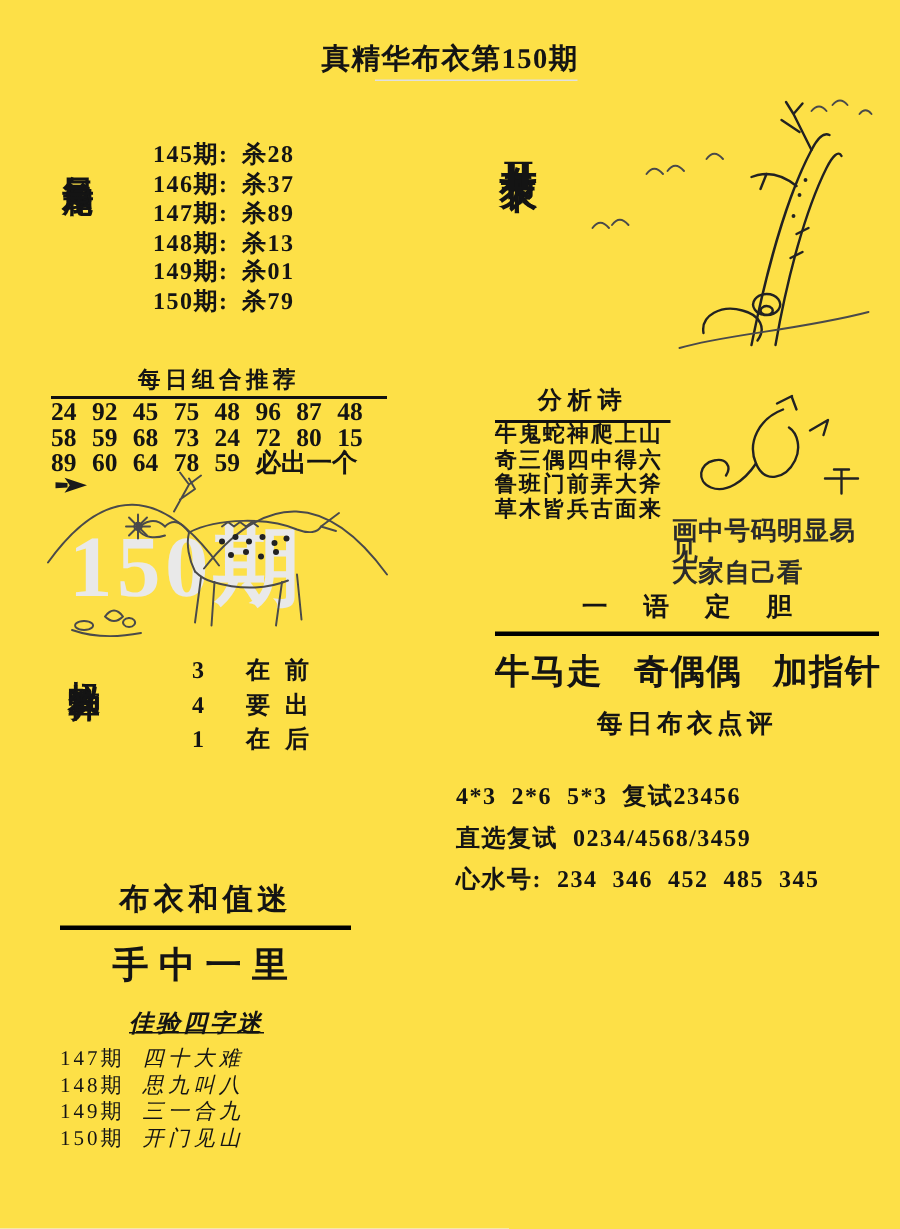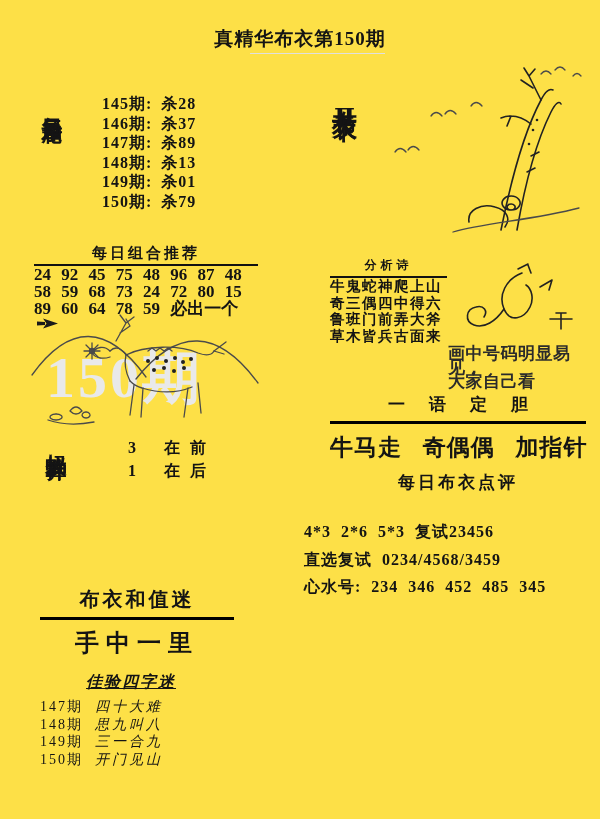--- a/index.html
+++ b/index.html
@@ -55,21 +55,21 @@
 
   
   .brand {
     position:absolute; left:328px; top:91px;
     writing-mode:vertical-rl; text-orientation:upright;
     font-size:25px; font-weight:bold; letter-spacing:3px;
   }
   .tree-art { position:absolute; left:383px; top:60px; width:207px; height:177px; }
 
   .poem { position:absolute; left:330px; top:257px; width:117px; }
-  .poem-title { text-align:center; font-size:12px; font-weight:bold; letter-spacing:4px; border-bottom:2px solid #111; padding-bottom:2px; }
+  .poem-title { text-align:center; font-size:16px; font-weight:bold; letter-spacing:4px; border-bottom:2px solid #111; padding-bottom:2px; }
   .poem-line { font-size:14.5px; font-weight:bold; letter-spacing:1.5px; line-height:16.5px; white-space:nowrap; }
   .poem-line:first-of-type { margin-top:3px; }
 
   .squiggle-art { position:absolute; left:444px; top:261px; width:136px; height:88px; }
   .note { position:absolute; left:448px; top:347px; font-size:17px; font-weight:bold; color:#2b2b2b; line-height:14px; letter-spacing:0.5px; }
 
   .dan { position:absolute; left:330px; top:393px; width:256px; text-align:center; }
   .dan-title { font-size:17px; font-weight:bold; letter-spacing:24px; padding-left:24px; padding-bottom:5px; border-bottom:3px solid #000; }
   .dan-text { margin-top:8px; font-size:23px; font-weight:bold; word-spacing:14px; letter-spacing:1px; white-space:nowrap; }
 
@@ -141,20 +141,21 @@
           <circle cx="154" cy="75" r="2"></circle>
       </g>
       <path class="stroke" d="M26,121 a6,3 0 1,0 0.1,0 M40,118 q6,-8 12,0 q-6,6 -12,0 M56,119 a4,3 0 1,0 0.1,0"></path>
       <path class="stroke" d="M18,127 q20,7 46,2"></path>
     </g>
   </svg>
 
   <div class="ant-label">蚂蚁神算</div>
   <div class="ant-rows">
     <div><span class="ant-num">3</span><span class="ant-text">在前</span></div>
+    <div><span class="ant-num">4</span><span class="ant-text">要出</span></div>
     <div><span class="ant-num">1</span><span class="ant-text">在后</span></div>
   </div>
 
   <div class="hezhi">
     <div class="hezhi-title">布衣和值迷</div>
     <div class="hezhi-answer">手中一里</div>
   </div>
 
   <div class="fourchar">
     <div class="fourchar-title">佳验四字迷</div>

